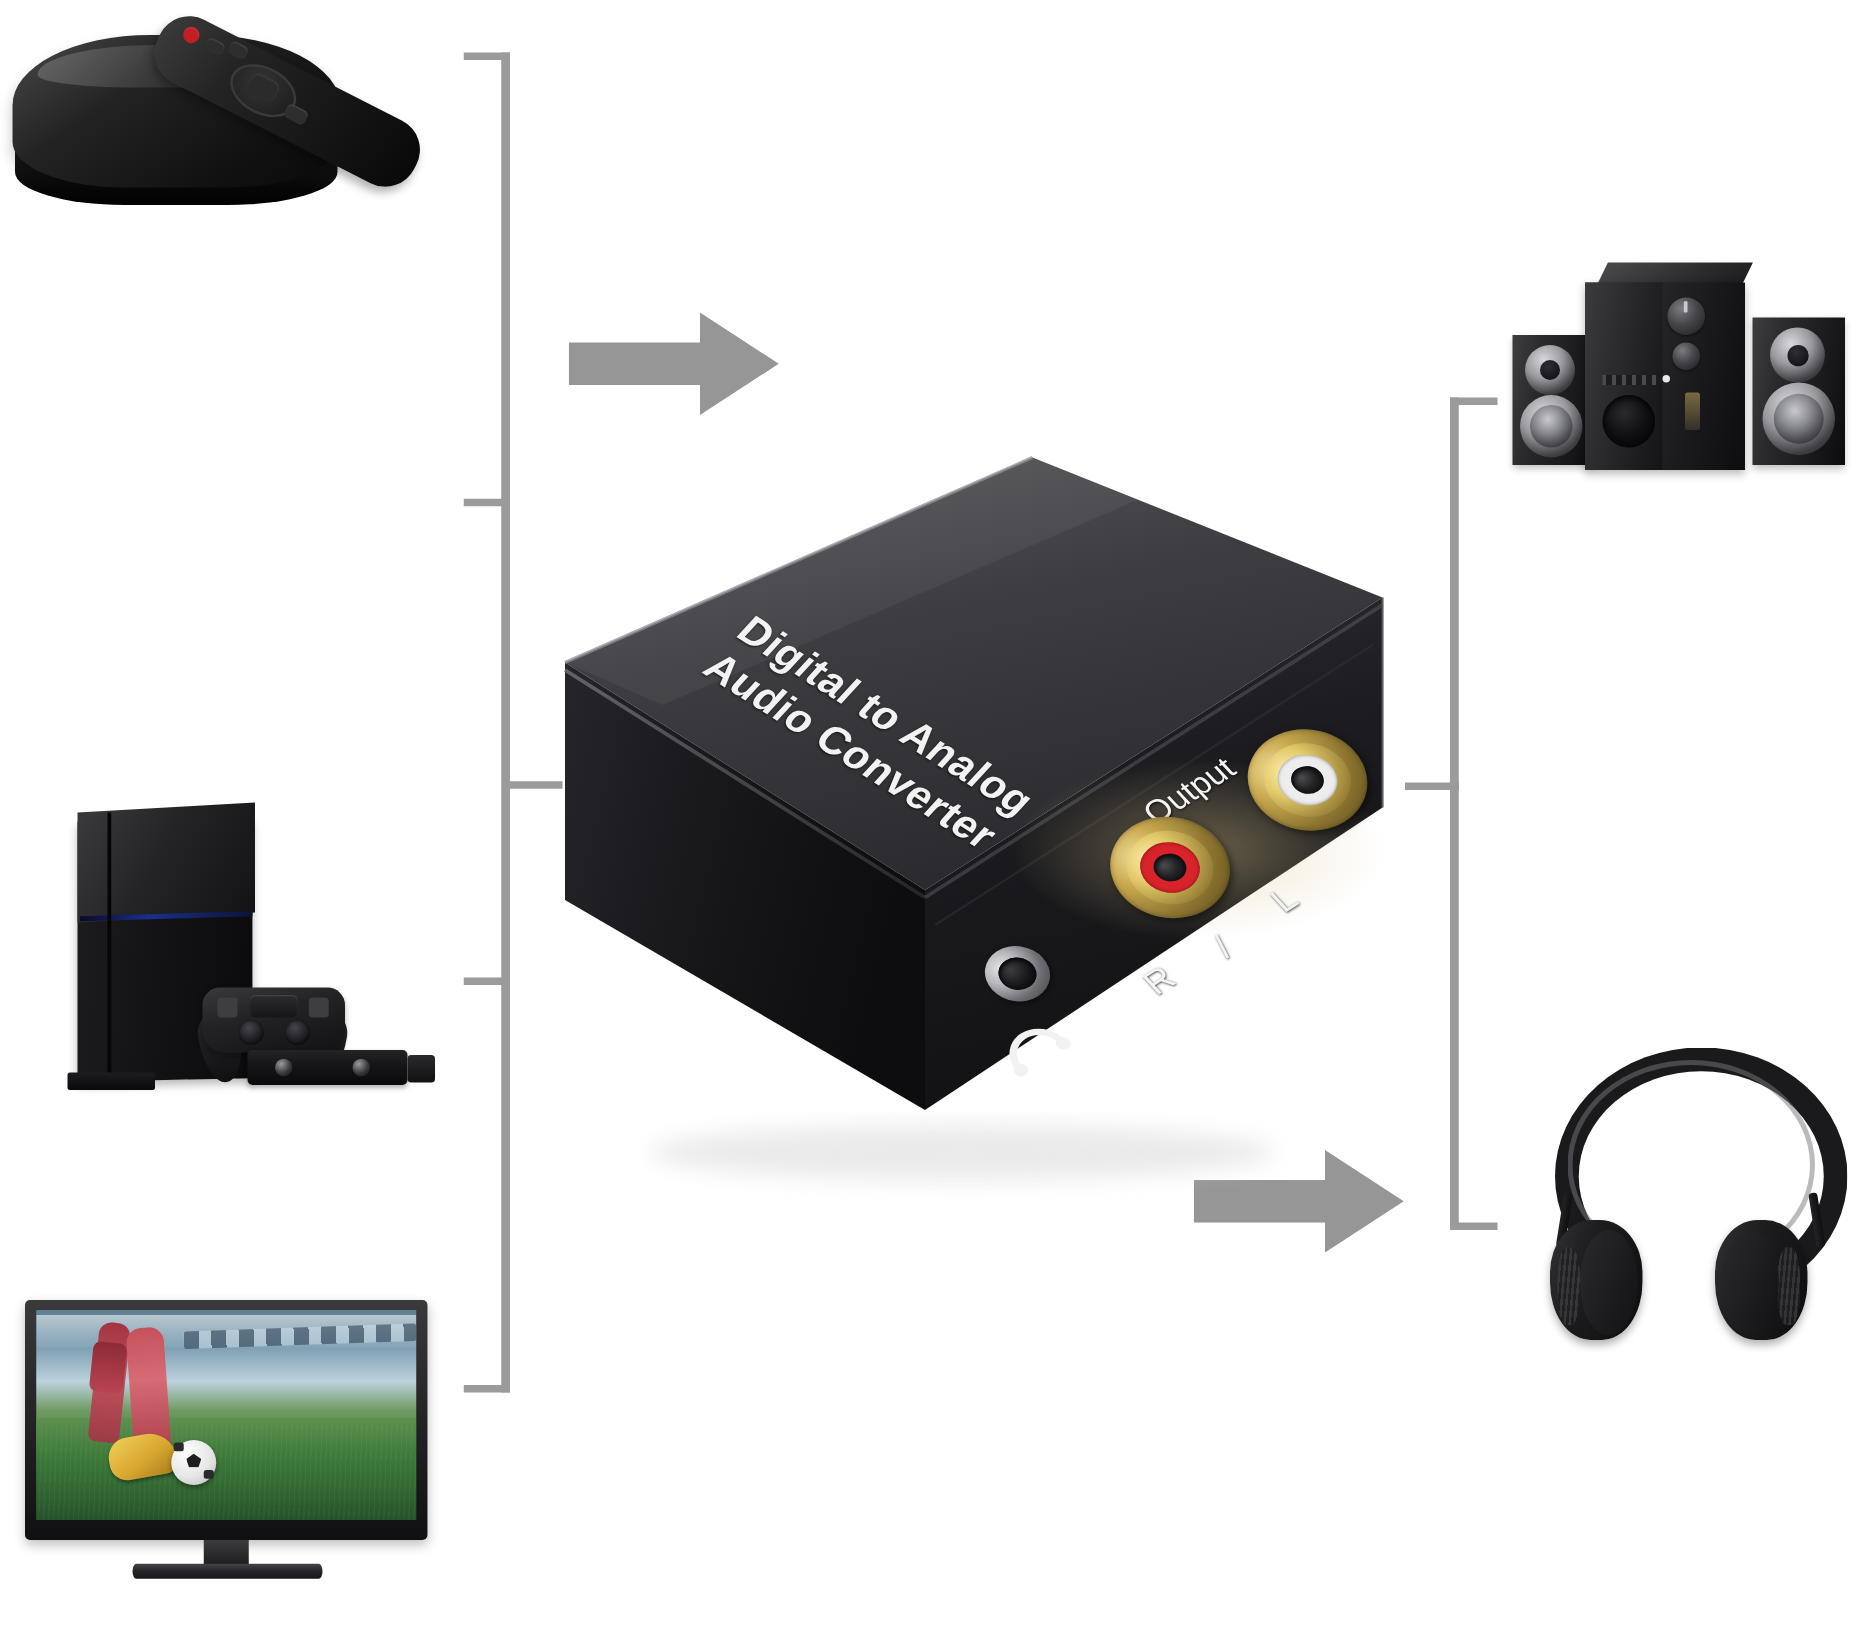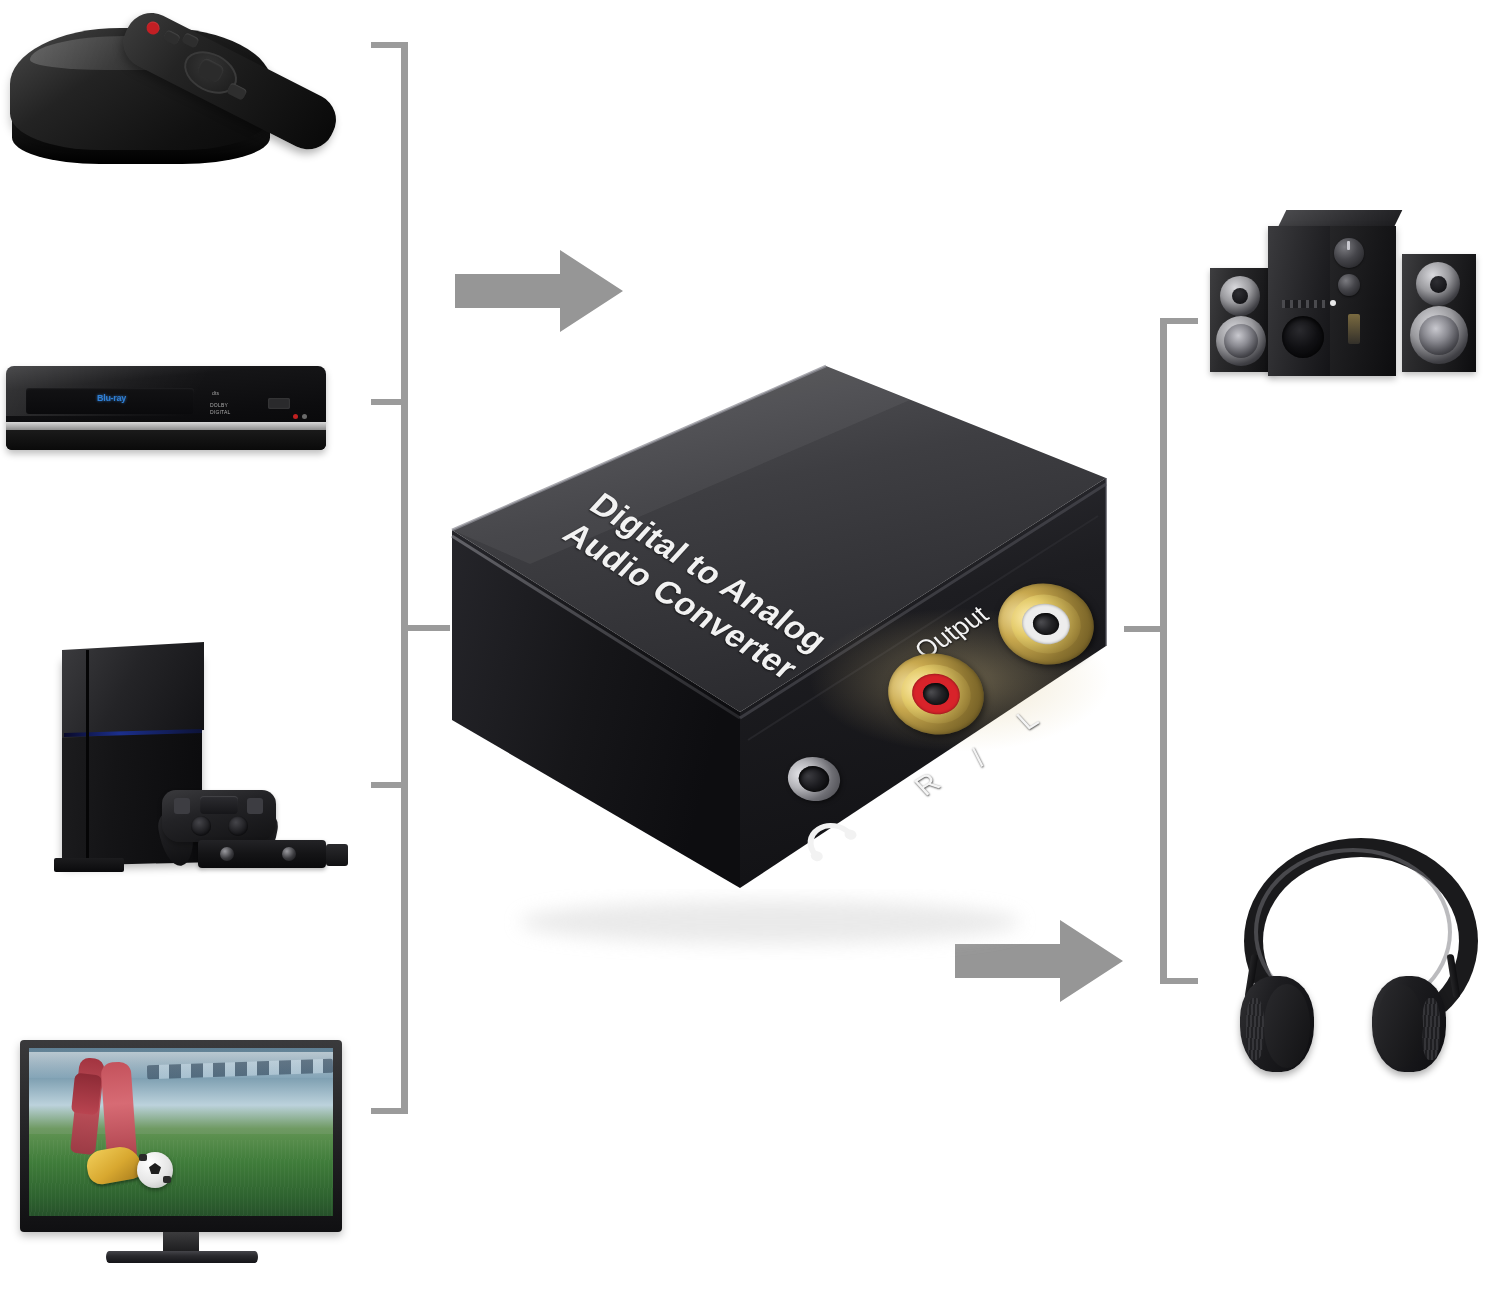--- a/index.html
+++ b/index.html
@@ -371,33 +371,20 @@
     <div class="remote-body" style="left:140px; top:4px; width:230px; height:56px; transform:rotate(27deg); transform-origin:left top;">
       <div class="remote-btn red" style="left:16px; top:9px; width:13px; height:13px;"></div>
       <div class="remote-btn" style="left:36px; top:10px; width:15px; height:11px;"></div>
       <div class="remote-btn" style="left:54px; top:4px; width:15px; height:11px;"></div>
       <div class="remote-ring" style="left:66px; top:10px; width:52px; height:34px;"></div>
       <div class="remote-ok" style="left:81px; top:18px; width:24px; height:18px;"></div>
       <div class="remote-btn" style="left:117px; top:28px; width:18px; height:12px;"></div>
     </div>
   </div>
 
-  <div class="abs" style="left:0px; top:362px; width:340px; height:118px;">
-    <div class="bd-shell" style="left:6px; top:4px; width:320px; height:84px;"></div>
-    <div class="bd-gloss" style="left:6px; top:4px; width:320px; height:50px;"></div>
-    <div class="bd-tray" style="left:26px; top:26px; width:168px; height:26px;"></div>
-    <div class="bd-logo" style="left:97px; top:31px;">Blu-ray</div>
-    <div class="bd-badge" style="left:212px; top:28px;">dts</div>
-    <div class="bd-badge" style="left:210px; top:40px;">DOLBY</div>
-    <div class="bd-badge" style="left:210px; top:47px;">DIGITAL</div>
-    <div class="bd-port" style="left:268px; top:36px; width:22px; height:11px;"></div>
-    <div class="bd-led" style="left:293px; top:52px; width:5px; height:5px; background:#c02020;"></div>
-    <div class="bd-led" style="left:302px; top:52px; width:5px; height:5px; background:#6a6a6a;"></div>
-    <div class="bd-strip" style="left:6px; top:60px; width:320px; height:28px;"></div>
-  </div>
 
   <div class="abs" style="left:40px; top:632px; width:330px; height:262px;">
     <div class="ps-tower" style="left:22px; top:24px; width:140px; height:208px; transform:skewY(-1.2deg);"></div>
     <div class="ps-top-slab" style="left:22px; top:14px; width:142px; height:88px; transform:skewY(-3.2deg);"></div>
     <div class="ps-blueline" style="left:24px; top:99px; width:138px; height:4px; transform:skewY(-1.6deg);"></div>
     <div class="abs" style="left:46px; top:18px; width:3px; height:212px; background:#050506;"></div>
     <div class="ps-foot" style="left:14px; top:226px; width:70px; height:14px;"></div>
 
     <div class="abs" style="left:118px; top:152px; width:122px; height:82px;">
       <div class="pad-grip" style="left:2px; top:26px; width:34px; height:56px; transform:rotate(-9deg);"></div>

